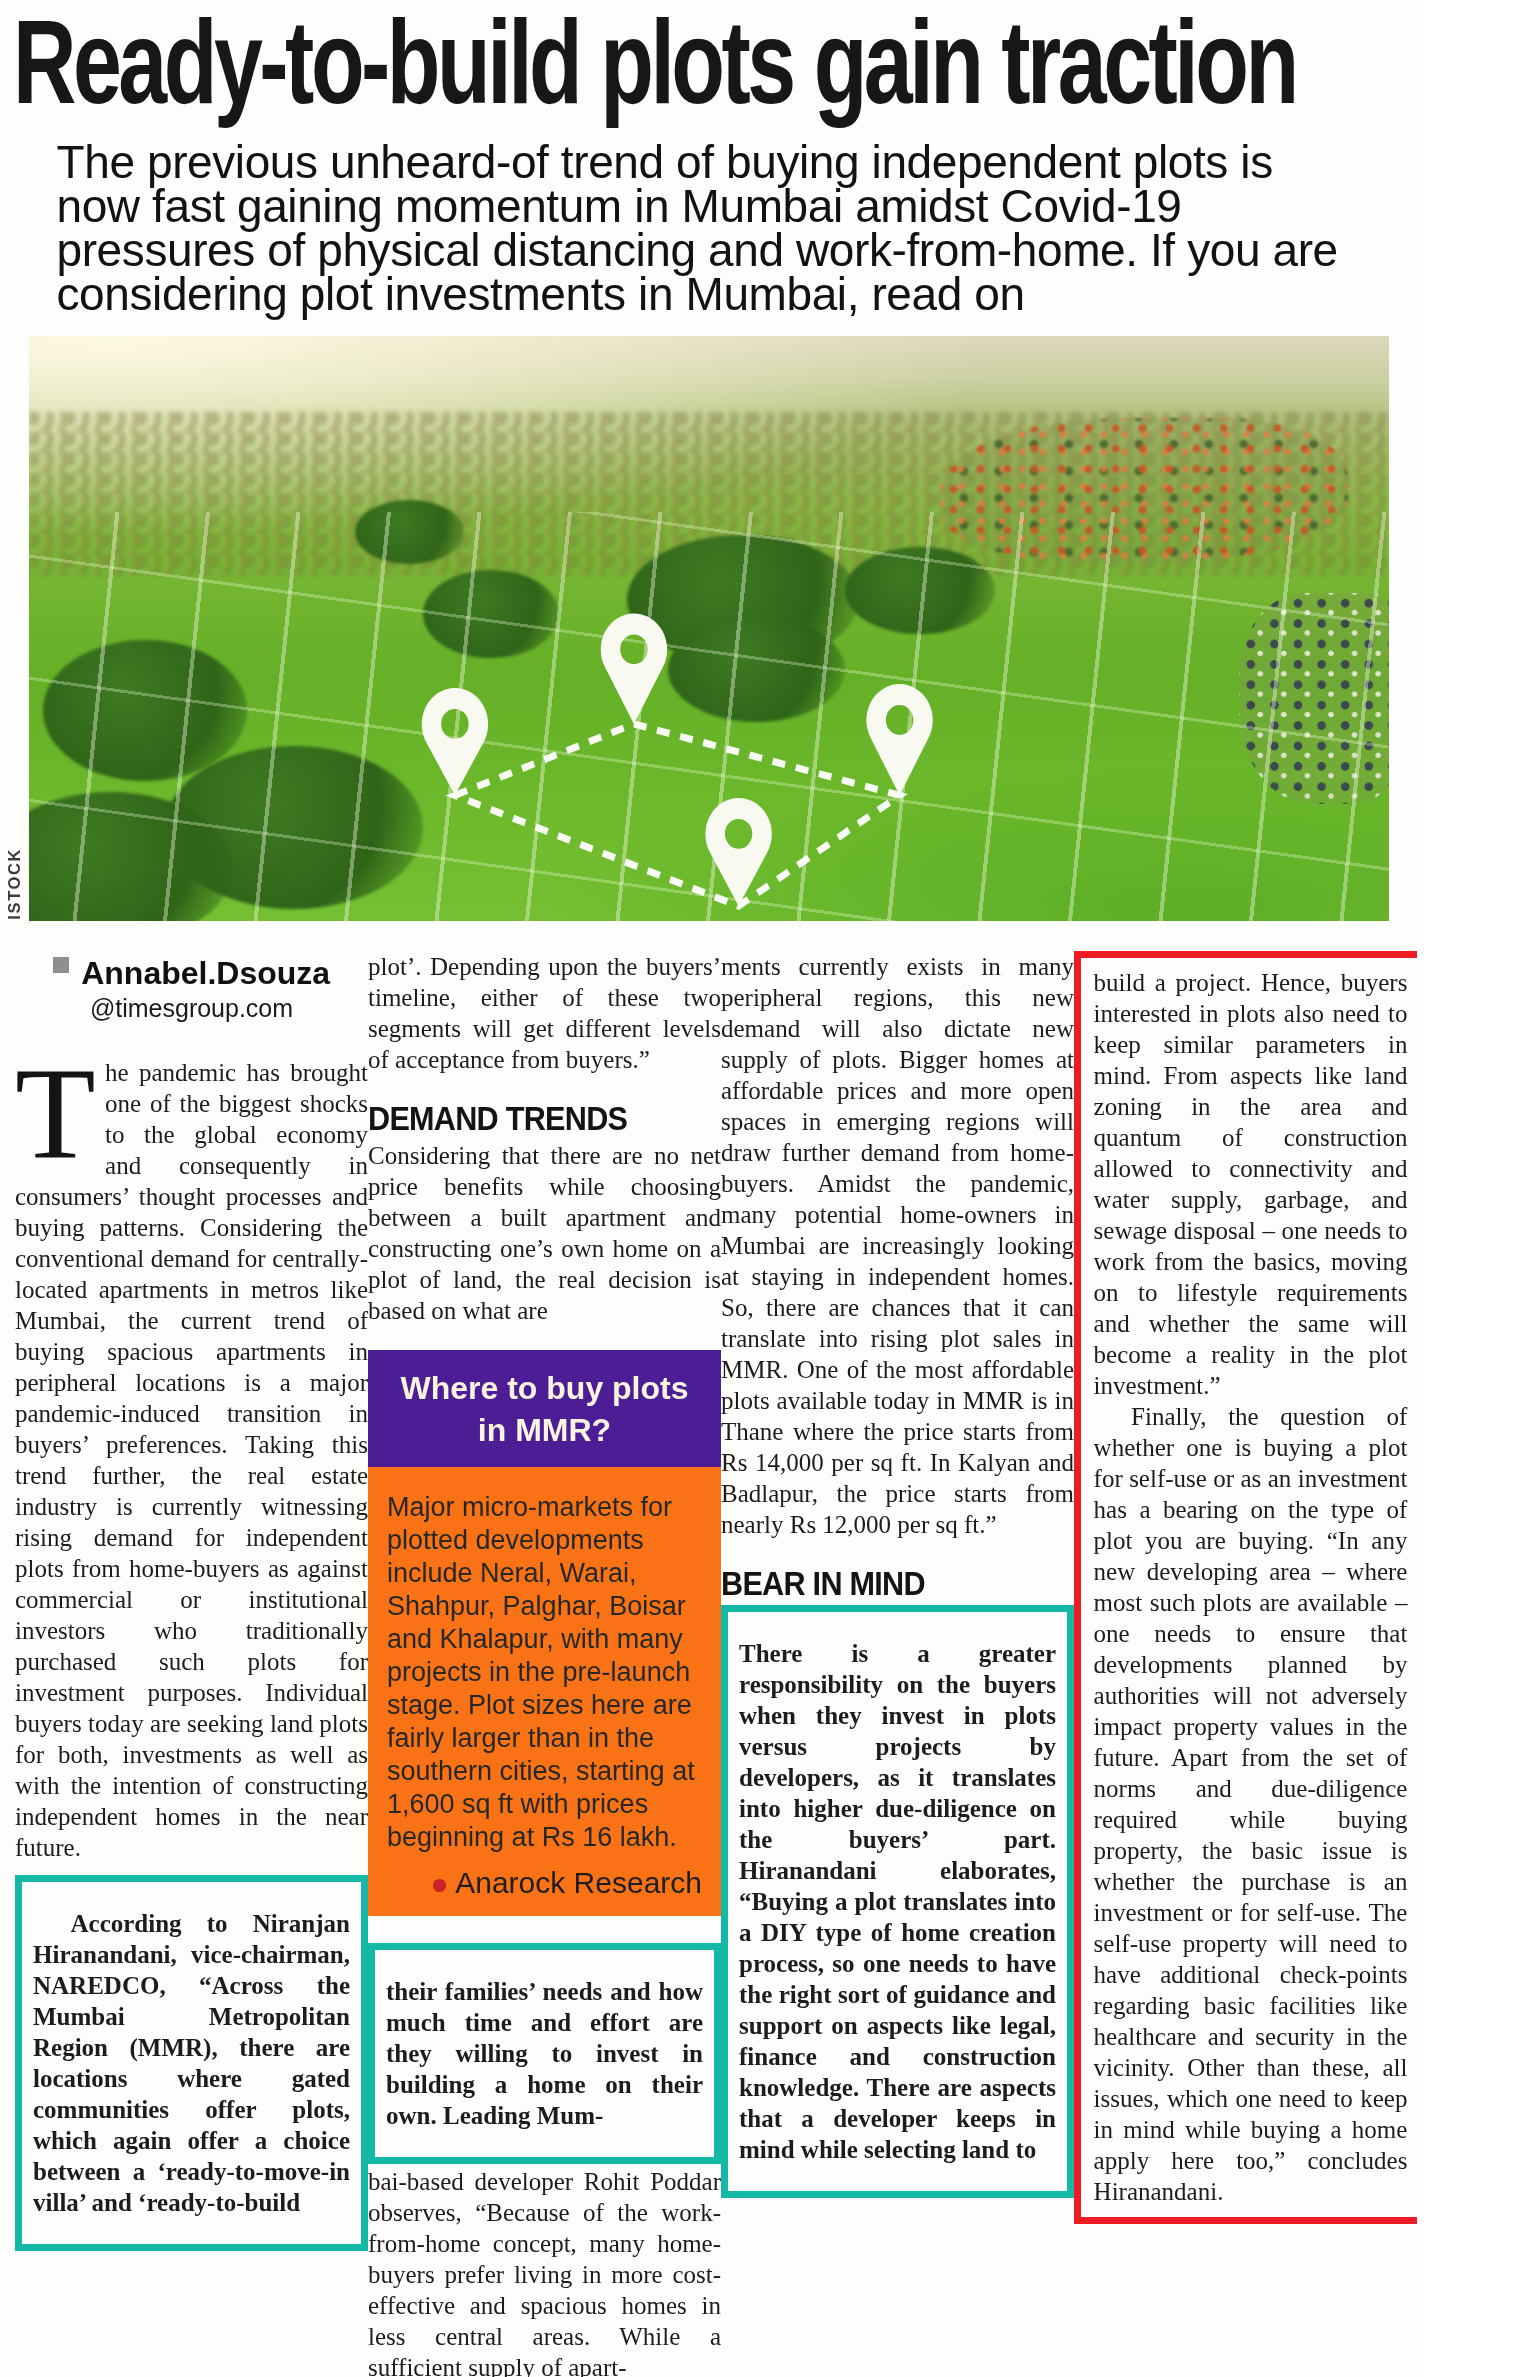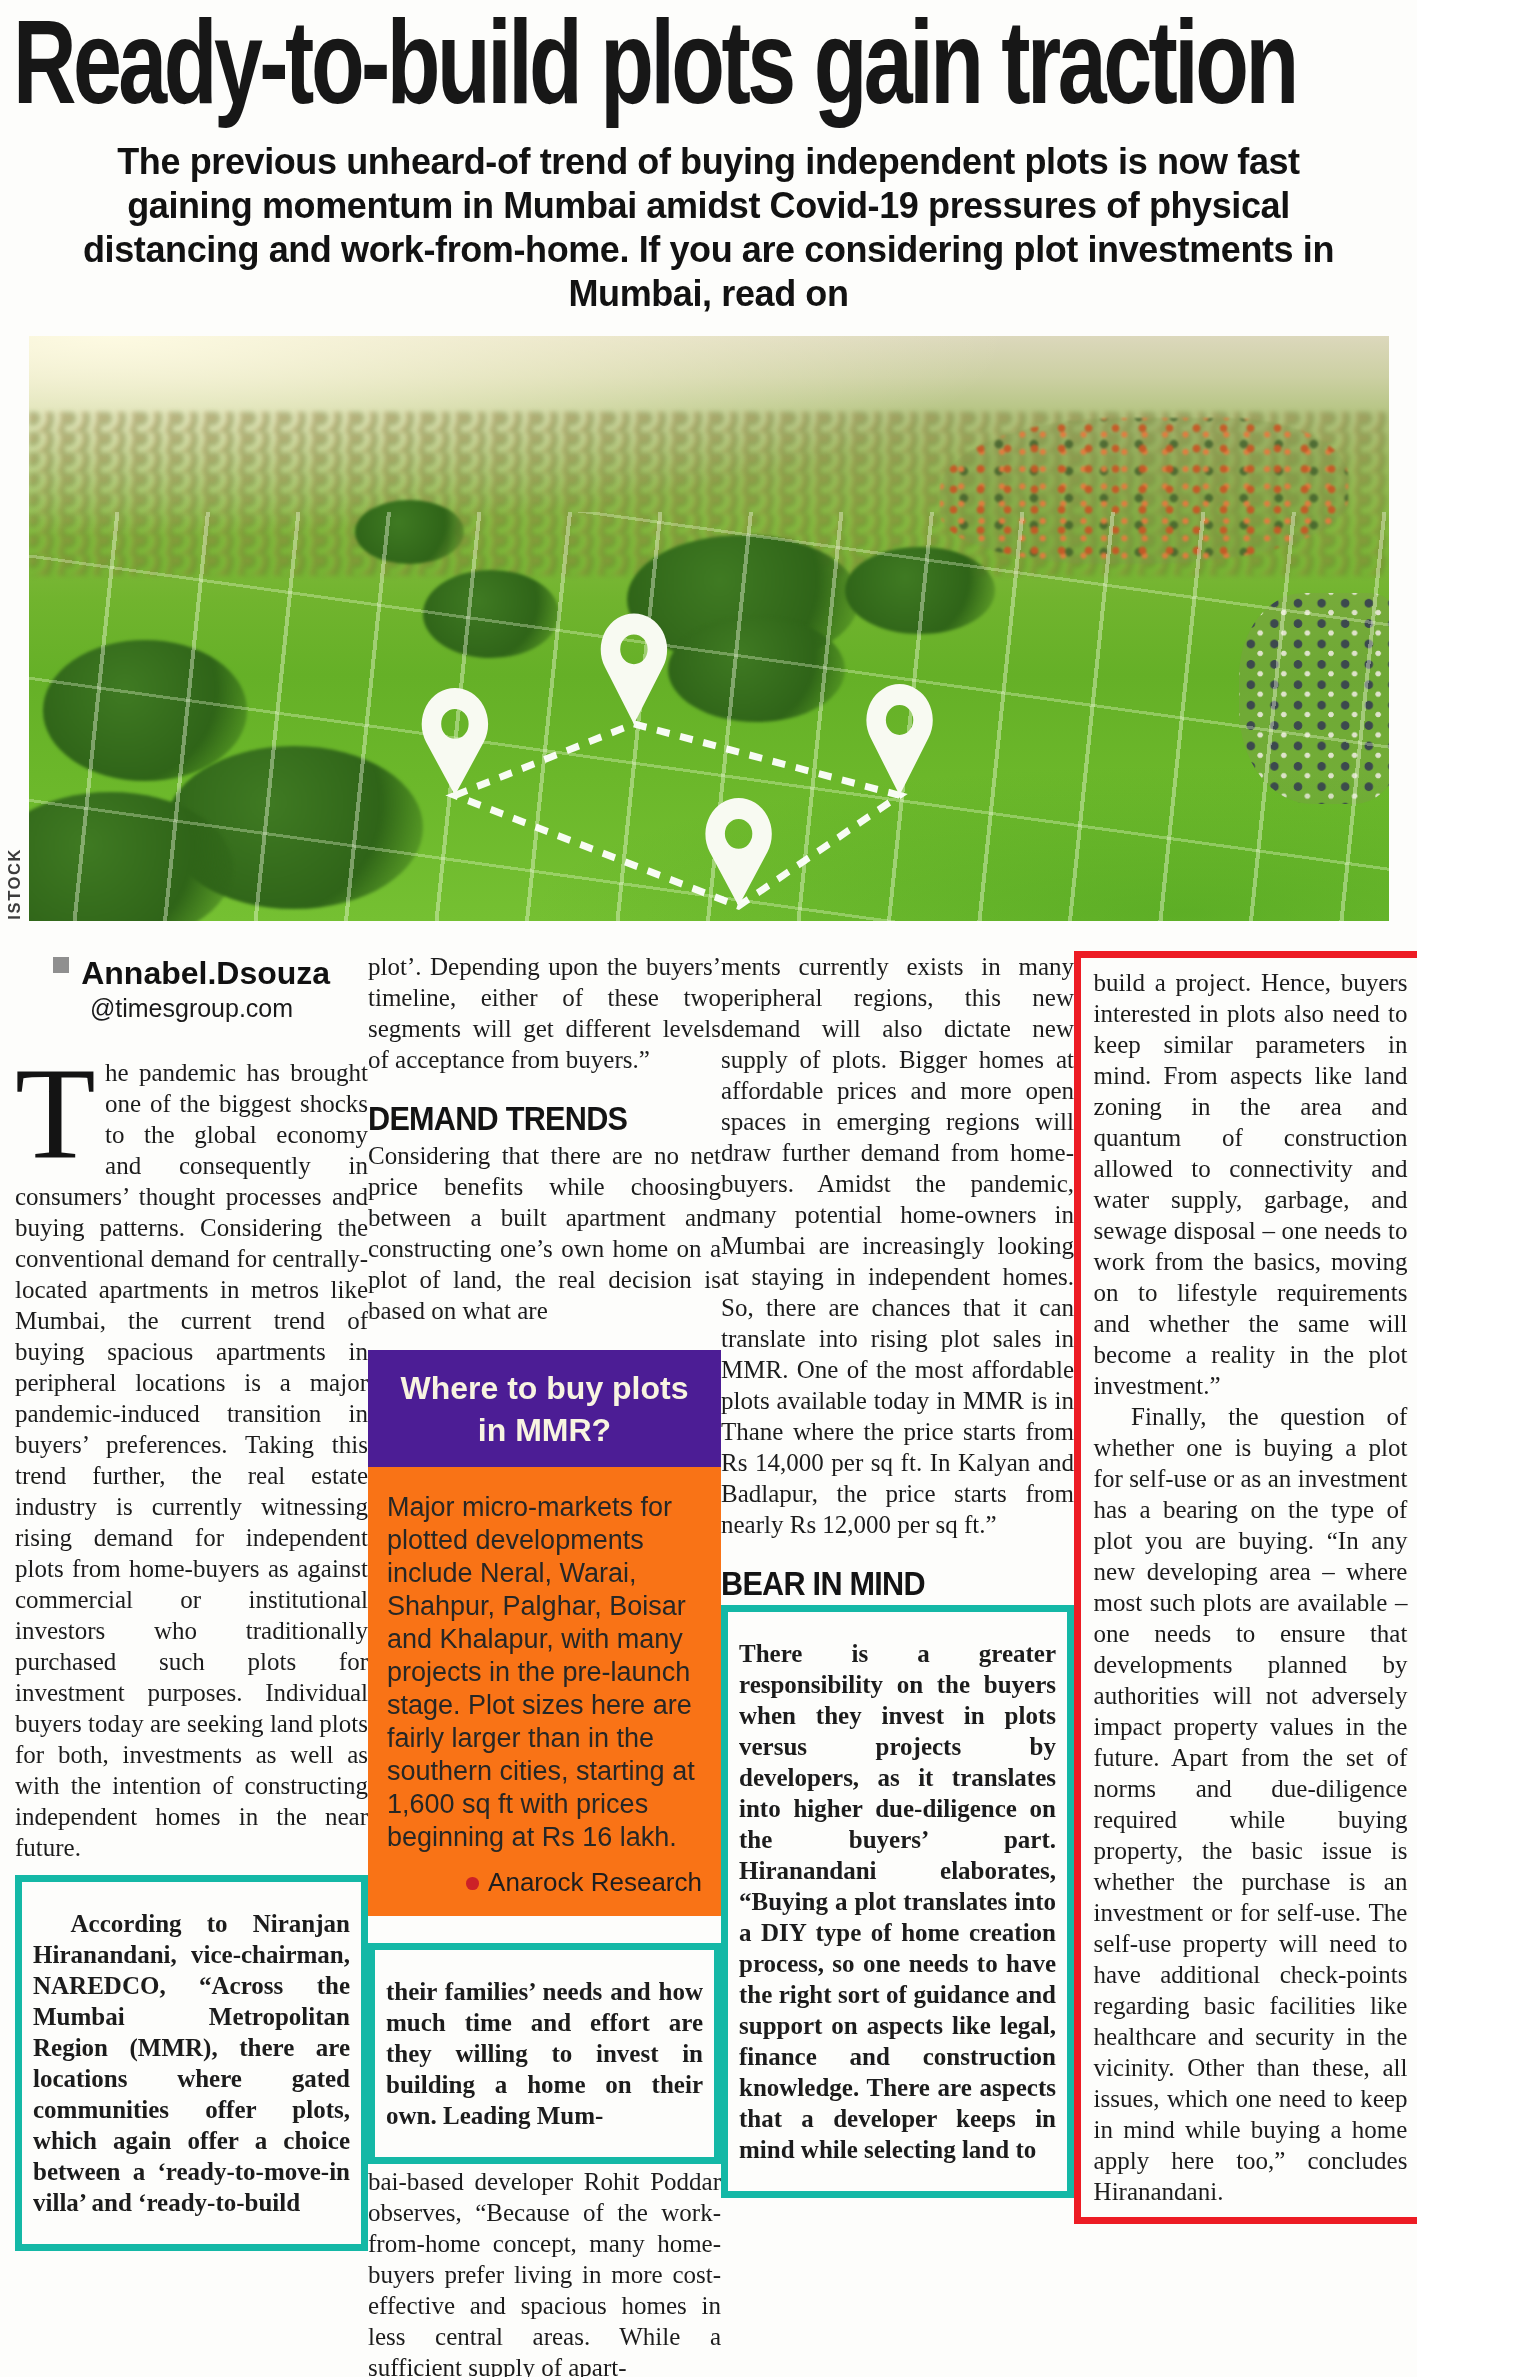--- a/index.html
+++ b/index.html
@@ -6,22 +6,22 @@
   body{width:1536px;height:2377px;overflow:hidden;font-family:"Liberation Serif",serif;}
   .page{position:relative;width:1417px;height:2377px;background:#fdfdfb;overflow:hidden;}
 
   
   .headline{margin:1.6px 0 0 12.6px;white-space:nowrap;}
   .headline-inner{display:inline-block;font-family:"Liberation Sans",sans-serif;font-weight:bold;
     font-size:118px;line-height:124px;letter-spacing:-4.7px;color:#171717;
     transform:scaleX(.745);transform-origin:left center;}
 
   
-  .standfirst{width:1304px;margin:15.7px auto 0;text-align:center;
-    font-family:"Liberation Sans",sans-serif;font-weight:bold;font-size:36px;line-height:44px;
+  .standfirst{width:1304px;margin:15.7px auto 0;
+    font-family:"Liberation Sans",sans-serif;font-weight:normal;font-size:46px;line-height:44px;
     letter-spacing:-0.4px;color:#121212;}
 
   
   .photo-row{position:relative;margin:20.4px 28px 0 29px;}
   .photo-credit{position:absolute;left:-23.6px;bottom:1.6px;writing-mode:vertical-rl;transform:rotate(180deg);
     font-family:"Liberation Sans",sans-serif;font-size:16.5px;font-weight:bold;color:#3c3c3c;letter-spacing:1.6px;}
   .photo{position:relative;height:585px;overflow:hidden;
     background:
       radial-gradient(120% 62% at 6% 0%, rgba(255,252,228,.95) 0%, rgba(255,250,222,.5) 28%, rgba(255,255,255,0) 55%),
       linear-gradient(180deg,#dcd8bc 0%,#ccd0a3 7%,#b2c37e 14%,#9cbc5e 22%,#85ba40 32%,#71b42e 45%,#65b027 58%,#6bb72a 75%,#75c032 100%);}
@@ -71,21 +71,21 @@
 
   .redbox{border:7px solid #14b8a6;padding:26px 11px;margin:12.6px 0 0;font-weight:bold;}
   .redbox-full{border:7px solid #ed1c24;padding:9.4px 12.6px;}
 
   .infobox{margin:23.6px 0 27px;}
   .infobox-head{background:#4c1d95;color:#f8f4e0;text-align:center;
     font-family:"Liberation Sans",sans-serif;font-weight:bold;font-size:32px;line-height:42px;
     padding:17.3px 6.3px 15.7px;}
   .infobox-body{background:#f97316;padding:23.6px 19px 17.3px;font-family:"Liberation Sans",sans-serif;
     font-size:27px;line-height:33px;color:#272725;text-align:left;}
-  .infobox-src{text-align:right;margin-top:12.6px;font-size:26px;color:#1e1e1e;}
+  .infobox-src{text-align:right;margin-top:12.6px;font-size:30px;color:#1e1e1e;}
   .src-dot{display:inline-block;width:12.6px;height:12.6px;border-radius:50%;background:#cc2127;
     margin-right:9.4px;vertical-align:1.6px;}
 </style>
 </head>
 <body>
 
 <div class="page">
 
   <h1 class="headline" style="margin-block:0;">
     <span class="headline-inner">Ready-to-build plots gain traction</span>

